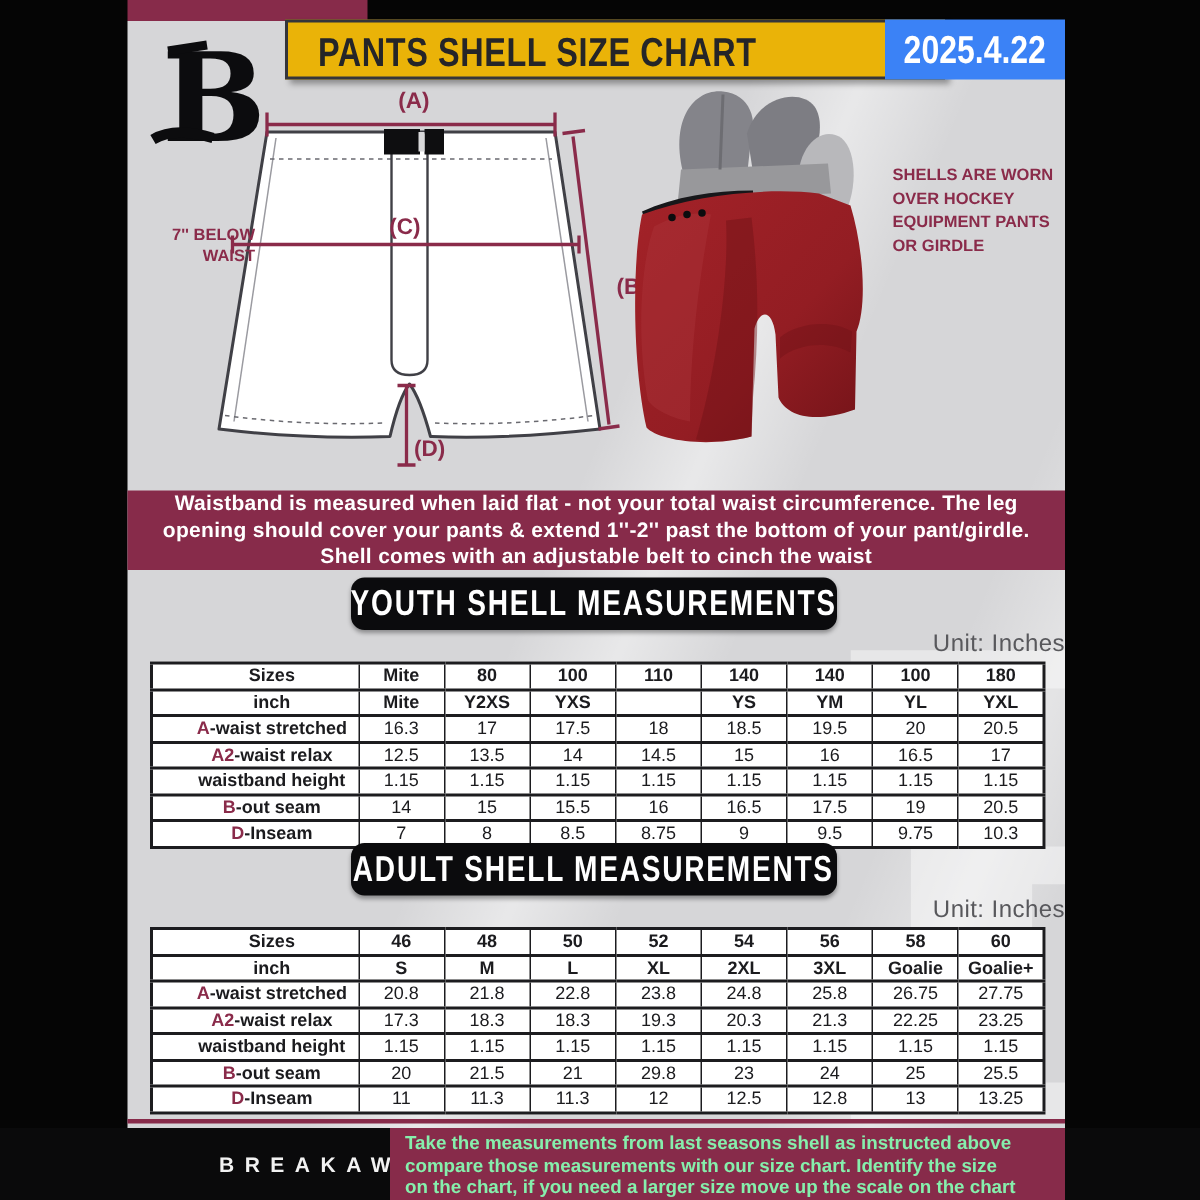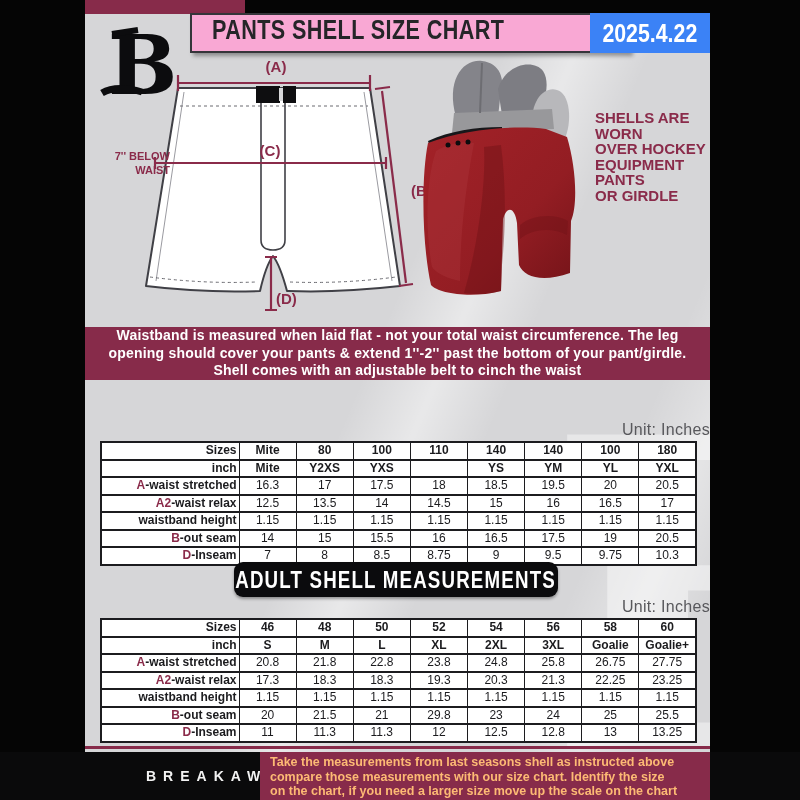--- a/index.html
+++ b/index.html
@@ -9,34 +9,34 @@
   #content-bg{position:absolute;left:85px;top:14px;width:625px;height:738px;
               background:#d6d6d8;overflow:hidden;}
   #content-bg .sheen{position:absolute;inset:0;
       background:linear-gradient(113deg,rgba(255,255,255,0) 46%,rgba(255,255,255,.45) 54%,rgba(255,255,255,0) 62%,rgba(255,255,255,0) 78%,rgba(255,255,255,.35) 86%,rgba(255,255,255,0) 93%);}
   .watermark{position:absolute;left:462px;top:368px;font-family:"DejaVu Serif",serif;
       font-weight:bold;font-size:430px;line-height:1;color:rgba(255,255,255,.42);}
   #top-accent{position:absolute;left:85px;top:0;width:160px;height:14px;background:#872b4a;}
 
   
   #logo-header{position:absolute;left:98px;top:20px;width:84px;height:98px;}
-  #title-box{position:absolute;left:190px;top:13px;width:440px;height:40px;background:#f9a8d4;
+  #title-box{position:absolute;left:190px;top:13px;width:440px;height:40px;background:#eab308;
       border:2px solid #35353a;box-shadow:3px 3px 4px rgba(0,0,0,.35);
-      display:flex;align-items:flex-start;padding-left:20px;box-sizing:border-box;}
+      display:flex;align-items:flex-end;padding-left:20px;box-sizing:border-box;}
   #title-box .cond{font-size:27px;font-weight:bold;color:#252528;letter-spacing:.5px;
       transform:scaleX(.8);transform-origin:left center;white-space:nowrap;}
   #date-box{position:absolute;left:590px;top:13px;width:120px;height:40px;background:#3b82f6;
       display:flex;align-items:center;justify-content:center;}
   #date-box .cond{font-size:26px;font-weight:bold;color:#fff;transform:scaleX(.82);white-space:nowrap;}
 
   
   #shorts-svg{position:absolute;left:98px;top:60px;}
   #pants-svg{position:absolute;left:420px;top:55px;}
   #photo-caption{position:absolute;left:595px;top:110px;width:118px;color:#8a2b4a;
-      font-size:15px;font-weight:bold;line-height:15.5px;}
+      font-size:11px;font-weight:bold;line-height:15.5px;}
   #photo-caption span{display:block;}
 
   
   #notice{position:absolute;left:85px;top:327px;width:625px;height:53px;background:#872b4a;
       display:flex;flex-direction:column;align-items:center;}
   #notice span{display:block;color:#fff;font-size:14px;font-weight:bold;line-height:17.5px;
       letter-spacing:.2px;white-space:nowrap;}
 
   
   .sec-banner{position:absolute;left:234px;width:324px;height:35px;background:#0b0b0d;
@@ -46,33 +46,33 @@
       transform:scaleX(.78);white-space:nowrap;}
   .unit{position:absolute;left:85px;width:625px;text-align:right;color:#58585c;
       font-size:16px;letter-spacing:.3px;}
 
   
   .size-table{position:absolute;left:100px;width:597px;border-collapse:collapse;
       background:#fff;table-layout:fixed;font-size:12px;color:#1b1b1e;}
   .size-table td{border:1px solid #1c1c1f;border-top-width:2px;border-bottom-width:2px;
       height:15.5px;line-height:15px;padding:0 2px;text-align:center;overflow:hidden;}
   .size-table{border:2px solid #1c1c1f;}
-  .size-table td.lbl{text-align:right;padding-left:24px;font-weight:bold;}
+  .size-table td.lbl{text-align:center;padding-left:24px;font-weight:bold;}
   .size-table td.b{font-weight:bold;}
   .size-table .pfx{color:#8a2b4a;}
 
   #bottom-rule{position:absolute;left:85px;top:746px;width:625px;height:3px;background:#872b4a;}
 
   
   #footer{position:absolute;left:0;top:752px;width:800px;height:48px;background:#0a0a0b;}
   #footer-logo{position:absolute;left:108px;top:6px;width:150px;height:36px;display:flex;align-items:center;}
   #footer-brand{color:#f2f2f2;font-size:14px;font-weight:bold;letter-spacing:7px;margin-left:10px;padding-left:28px;}
   #footer-note{position:absolute;left:260px;top:0;width:450px;height:48px;background:#872b4a;
       box-sizing:border-box;padding:3px 0 0 10px;}
-  #footer-note span{display:block;color:#fdba74;font-size:12.5px;font-weight:bold;line-height:14.5px;
+  #footer-note span{display:block;color:#86efac;font-size:12.5px;font-weight:bold;line-height:14.5px;
       white-space:nowrap;}
 </style>
 </head>
 <body>
 
 <div id="page">
 
   <div id="content-bg">
     <div class="sheen"></div>
     <div class="watermark">B</div>
@@ -165,20 +165,23 @@
     <span>EQUIPMENT PANTS</span>
     <span>OR GIRDLE</span>
   </div>
 
   <div id="notice">
     <span>Waistband is measured when laid flat - not your total waist circumference. The leg</span>
     <span>opening should cover your pants &amp; extend 1''-2'' past the bottom of your pant/girdle.</span>
     <span>Shell comes with an adjustable belt to cinch the waist</span>
   </div>
 
+  <div class="sec-banner" style="top:385px">
+    <span class="cond">YOUTH SHELL MEASUREMENTS</span>
+  </div>
   <div class="unit" style="top:421px">Unit: Inches</div>
   <table class="size-table" style="top:441px">
     <colgroup>
         <col style="width:138px">
       </colgroup>
     <tbody>
         <tr>
           <td class="lbl">Sizes</td>
           <td class="b">Mite</td>
           <td class="b">80</td>

